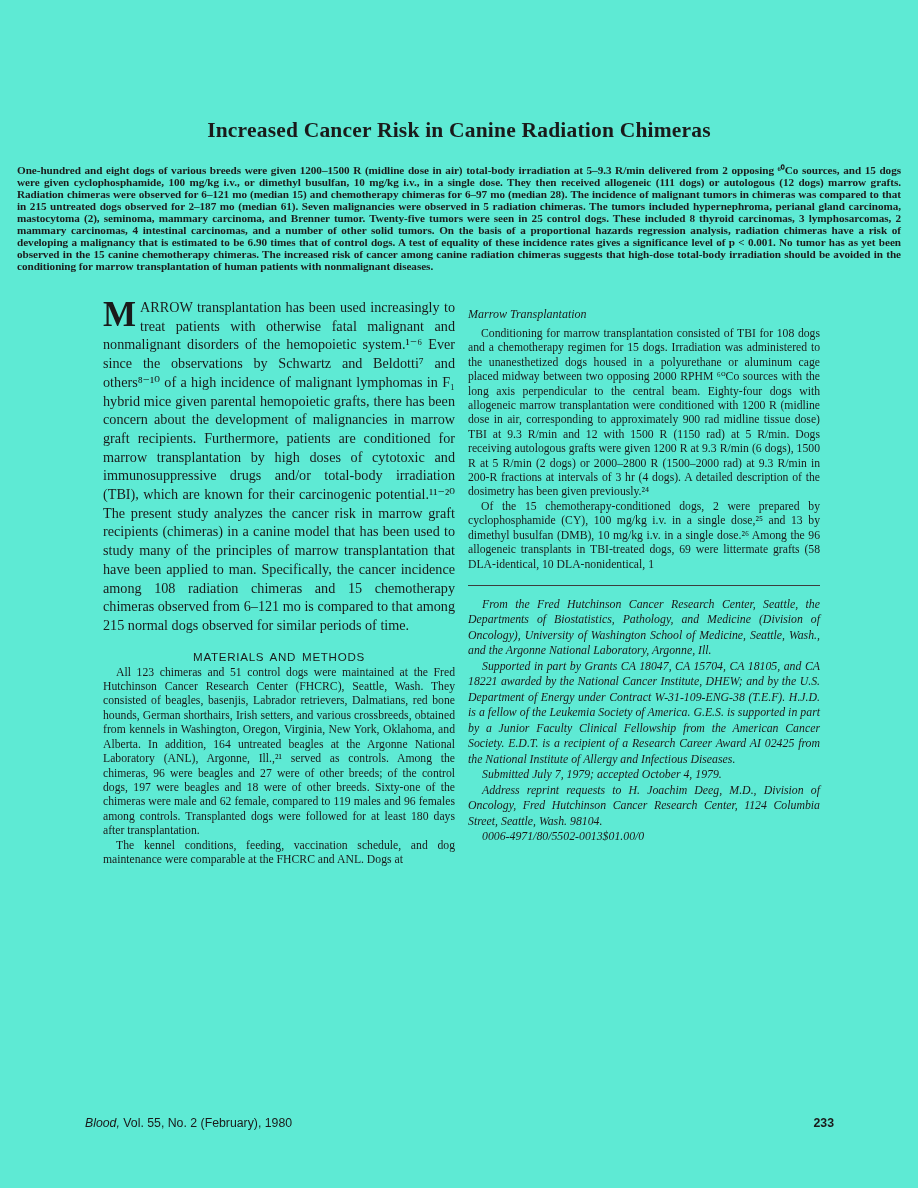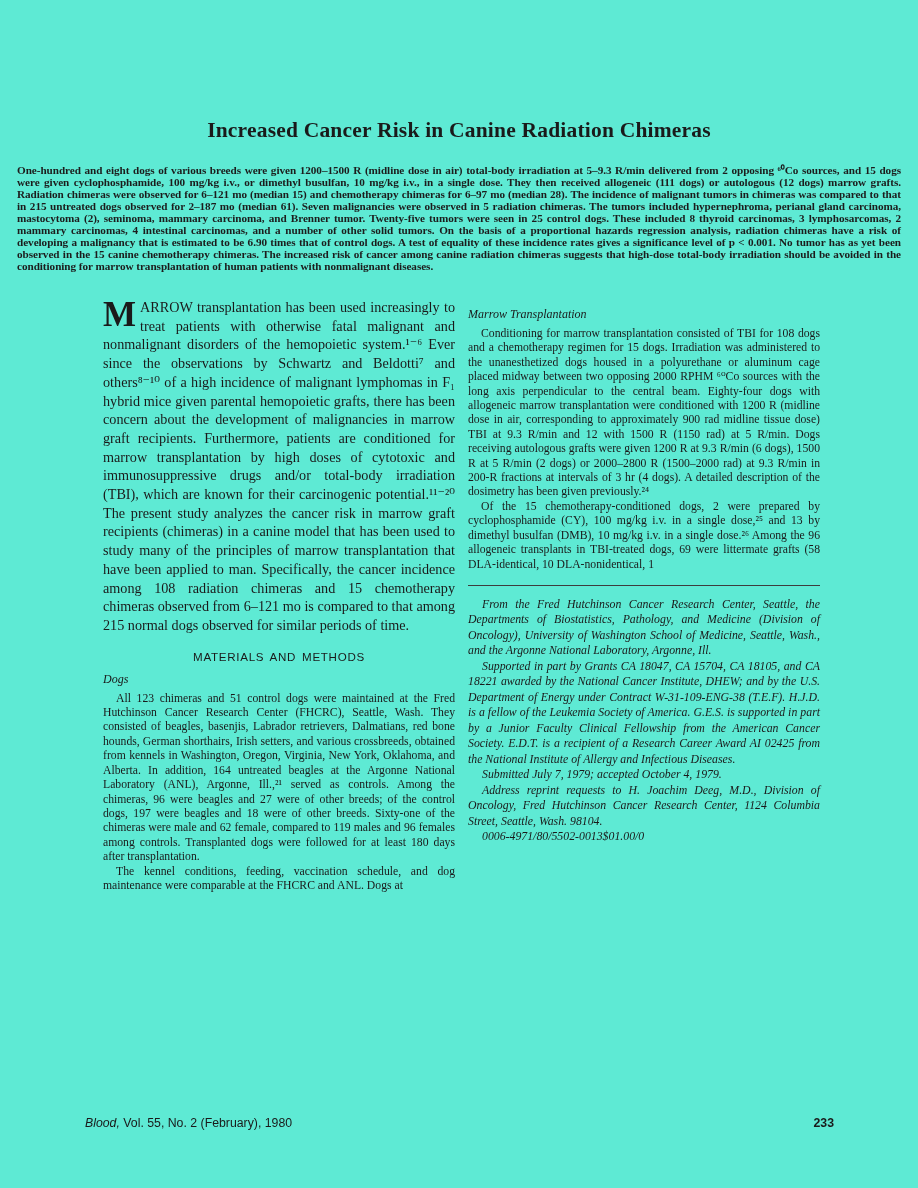--- a/index.html
+++ b/index.html
@@ -119,21 +119,20 @@
 
   <p class="abstract">One-hundred and eight dogs of various breeds were given 1200–1500 R (midline dose in air) total-body irradiation at 5–9.3 R/min delivered from 2 opposing ⁶⁰Co sources, and 15 dogs were given cyclophosphamide, 100 mg/kg i.v., or dimethyl busulfan, 10 mg/kg i.v., in a single dose. They then received allogeneic (111 dogs) or autologous (12 dogs) marrow grafts. Radiation chimeras were observed for 6–121 mo (median 15) and chemotherapy chimeras for 6–97 mo (median 28). The incidence of malignant tumors in chimeras was compared to that in 215 untreated dogs observed for 2–187 mo (median 61). Seven malignancies were observed in 5 radiation chimeras. The tumors included hypernephroma, perianal gland carcinoma, mastocytoma (2), seminoma, mammary carcinoma, and Brenner tumor. Twenty-five tumors were seen in 25 control dogs. These included 8 thyroid carcinomas, 3 lymphosarcomas, 2 mammary carcinomas, 4 intestinal carcinomas, and a number of other solid tumors. On the basis of a proportional hazards regression analysis, radiation chimeras have a risk of developing a malignancy that is estimated to be 6.90 times that of control dogs. A test of equality of these incidence rates gives a significance level of p &lt; 0.001. No tumor has as yet been observed in the 15 canine chemotherapy chimeras. The increased risk of cancer among canine radiation chimeras suggests that high-dose total-body irradiation should be avoided in the conditioning for marrow transplantation of human patients with nonmalignant diseases.</p>
 
   <div class="columns">
 
     <div class="col">
       <p class="intro"><span class="dropcap">M</span><span>ARROW</span><span> transplantation has been used increasingly to treat patients with otherwise fatal malignant and nonmalignant disorders of the hemopoietic system.¹⁻⁶ Ever since the observations by Schwartz and Beldotti⁷ and others⁸⁻¹⁰ of a high incidence of malignant lymphomas in F₁ hybrid mice given parental hemopoietic grafts, there has been concern about the development of malignancies in marrow graft recipients. Furthermore, patients are conditioned for marrow transplantation by high doses of cytotoxic and immunosuppressive drugs and/or total-body irradiation (TBI), which are known for their carcinogenic potential.¹¹⁻²⁰ The present study analyzes the cancer risk in marrow graft recipients (chimeras) in a canine model that has been used to study many of the principles of marrow transplantation that have been applied to man. Specifically, the cancer incidence among 108 radiation chimeras and 15 chemotherapy chimeras observed from 6–121 mo is compared to that among 215 normal dogs observed for similar periods of time.</span></p>
 
       <h2 class="section-heading">MATERIALS AND METHODS</h2>
 
-      <h3 class="sub-heading">Dogs</h3>
 
       <p class="small indent">All 123 chimeras and 51 control dogs were maintained at the Fred Hutchinson Cancer Research Center (FHCRC), Seattle, Wash. They consisted of beagles, basenjis, Labrador retrievers, Dalmatians, red bone hounds, German shorthairs, Irish setters, and various crossbreeds, obtained from kennels in Washington, Oregon, Virginia, New York, Oklahoma, and Alberta. In addition, 164 untreated beagles at the Argonne National Laboratory (ANL), Argonne, Ill.,²¹ served as controls. Among the chimeras, 96 were beagles and 27 were of other breeds; of the control dogs, 197 were beagles and 18 were of other breeds. Sixty-one of the chimeras were male and 62 female, compared to 119 males and 96 females among controls. Transplanted dogs were followed for at least 180 days after transplantation.</p>
       <p class="small indent">The kennel conditions, feeding, vaccination schedule, and dog maintenance were comparable at the FHCRC and ANL. Dogs at</p>
     </div>
 
     <div class="col">
 
       <h3 class="sub-heading">Marrow Transplantation</h3>
 
       <p class="small indent">Conditioning for marrow transplantation consisted of TBI for 108 dogs and a chemotherapy regimen for 15 dogs. Irradiation was administered to the unanesthetized dogs housed in a polyurethane or aluminum cage placed midway between two opposing 2000 RPHM ⁶⁰Co sources with the long axis perpendicular to the central beam. Eighty-four dogs with allogeneic marrow transplantation were conditioned with 1200 R (midline dose in air, corresponding to approximately 900 rad midline tissue dose) TBI at 9.3 R/min and 12 with 1500 R (1150 rad) at 5 R/min. Dogs receiving autologous grafts were given 1200 R at 9.3 R/min (6 dogs), 1500 R at 5 R/min (2 dogs) or 2000–2800 R (1500–2000 rad) at 9.3 R/min in 200-R fractions at intervals of 3 hr (4 dogs). A detailed description of the dosimetry has been given previously.²⁴</p>

